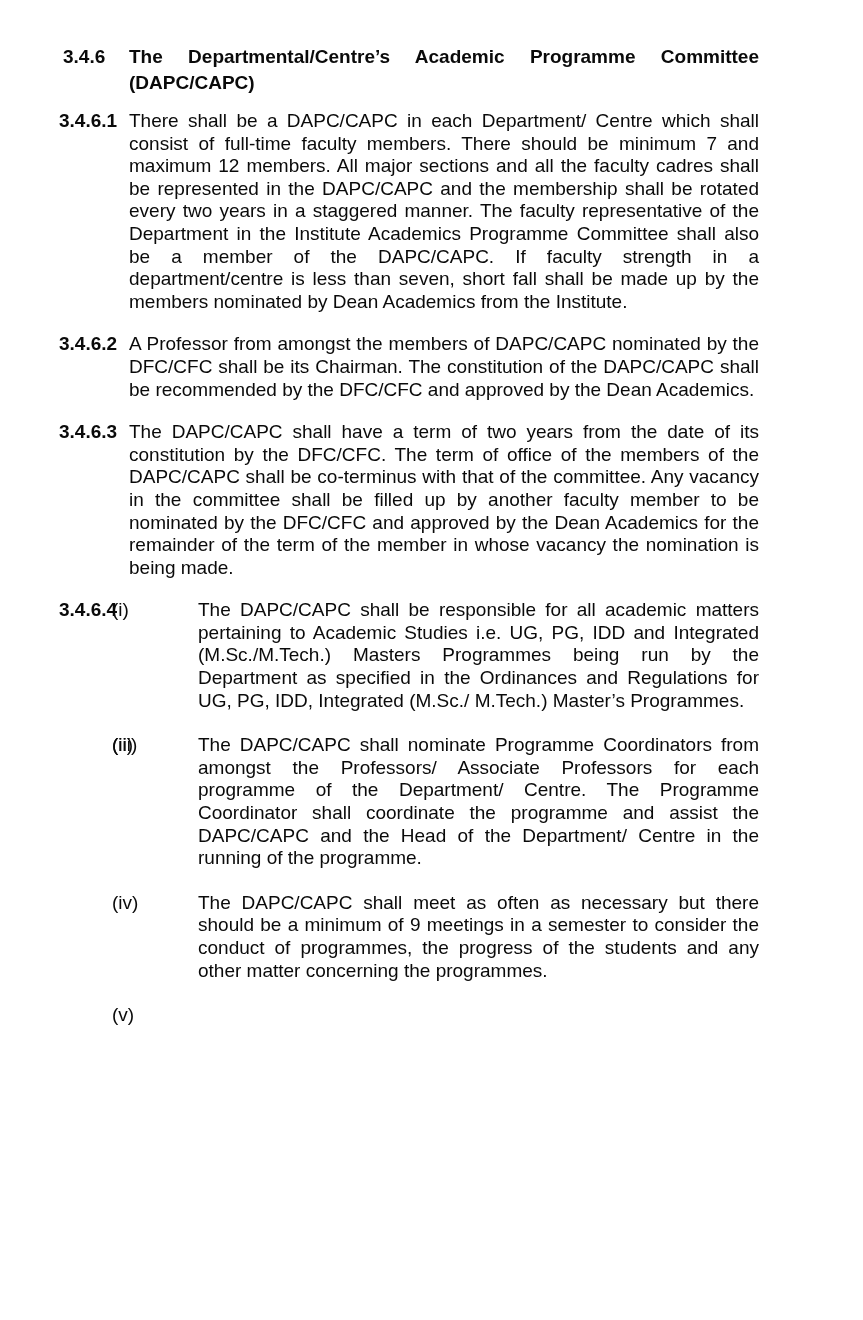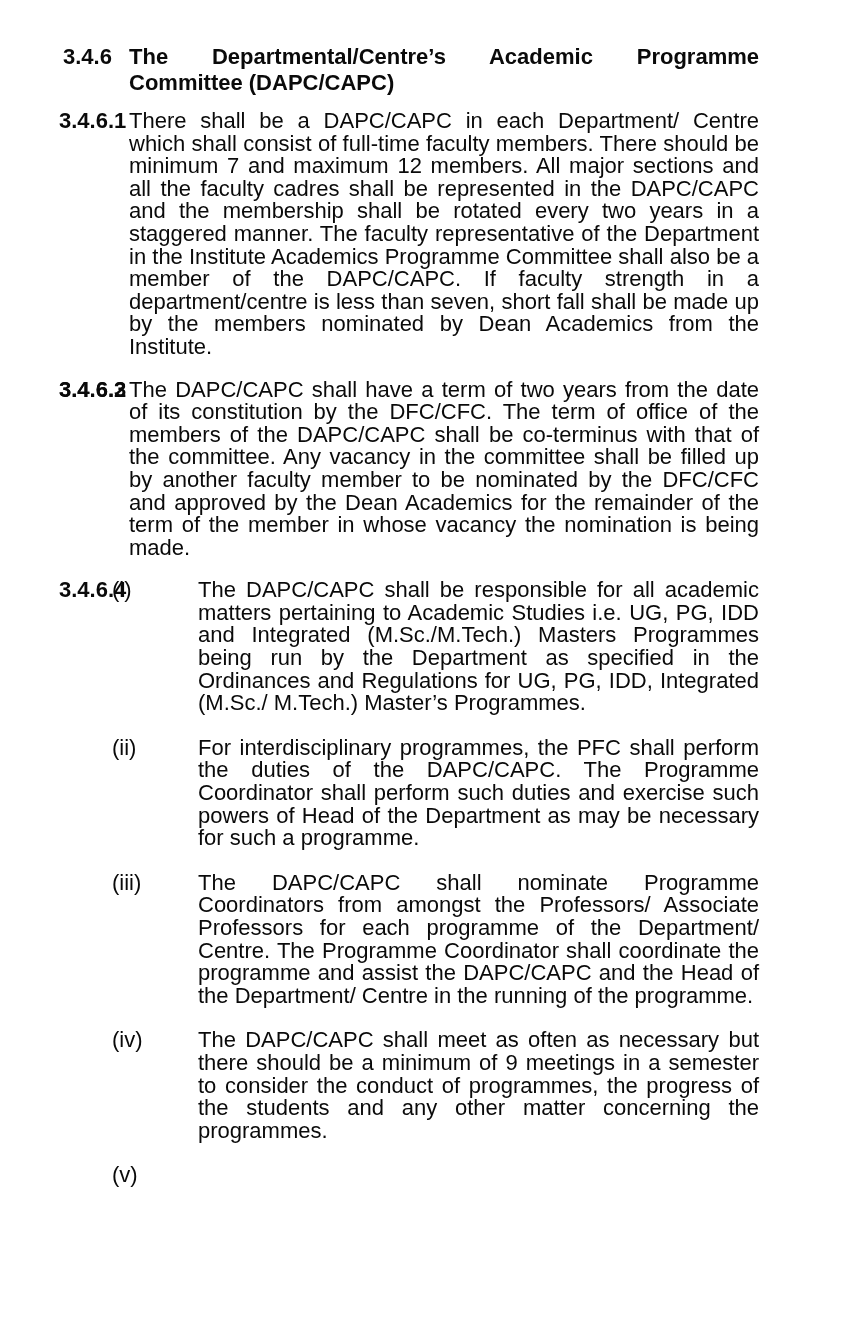--- a/index.html
+++ b/index.html
@@ -14,21 +14,21 @@
     width: 863px;
     height: 1320px;
     background: #ffffff;
     overflow: hidden;
   }
   .content {
     position: absolute;
     left: 51px;
     top: 44px;
     width: 708px;
-    font-size: 22px;
+    font-size: 19px;
     line-height: 22.6px;
   }
   .sec {
     position: relative;
     padding-left: 78px;
     text-align: justify;
   }
   .sec .num {
     position: absolute;
     left: 8px;
@@ -75,41 +75,41 @@
       <span>The Departmental/Centre’s Academic Programme Committee (DAPC/CAPC)</span>
     </div>
 
     <div class="sec para">
       <span class="num">3.4.6.1</span>
       <span>There shall be a DAPC/CAPC in each Department/ Centre which shall consist of full-time faculty members. There should be minimum 7 and maximum 12 members. All major sections and all the faculty cadres shall be represented in the DAPC/CAPC and the membership shall be rotated every two years in a staggered manner.  The faculty representative of the Department in the Institute Academics Programme Committee shall also be a member of the DAPC/CAPC. If faculty strength in a department/centre is less than seven, short fall shall be made up by the members nominated by Dean Academics from the Institute.</span>
     </div>
 
     <div class="sec para">
       <span class="num">3.4.6.2</span>
+      <span>A Professor from amongst the members of DAPC/CAPC nominated by the DFC/CFC shall be its Chairman. The constitution of the DAPC/CAPC shall be recommended by the DFC/CFC and approved by the Dean Academics.</span>
     </div>
 
     <div class="sec para">
       <span class="num">3.4.6.3</span>
       <span>The DAPC/CAPC shall have a term of two years from the date of its constitution by the DFC/CFC. The term of office of the members of the DAPC/CAPC shall be co-terminus with that of the committee. Any vacancy in the committee shall be filled up by another faculty member to be nominated by the DFC/CFC and approved by the Dean Academics for the remainder of the term of the member in whose vacancy the nomination is being made.</span>
     </div>
 
     <div class="sec subheading">
       <span class="num">3.4.6.4</span>
     </div>
 
     <div class="duties-list">
 
       <div class="item">
         <span class="marker">(i)</span>
         <span>The DAPC/CAPC shall be responsible for all academic matters pertaining to Academic Studies i.e. UG, PG, IDD and Integrated (M.Sc./M.Tech.) Masters Programmes being run by the Department as specified in the Ordinances and Regulations for UG, PG, IDD, Integrated (M.Sc./ M.Tech.) Master’s Programmes.</span>
       </div>
 
       <div class="item">
         <span class="marker">(ii)</span>
-        <span>For interdisciplinary programmes, the PFC shall perform the duties of the DAPC/CAPC. The Programme Coordinator shall perform such duties and exercise such powers of Head of the Department as may be necessary for such a programme.</span>
       </div>
 
       <div class="item">
         <span class="marker">(iii)</span>
         <span>The DAPC/CAPC shall nominate Programme Coordinators from amongst the Professors/ Associate Professors for each programme of the Department/ Centre. The Programme Coordinator shall coordinate the programme and assist the DAPC/CAPC and the Head of the Department/ Centre in the running of the programme.</span>
       </div>
 
       <div class="item">
         <span class="marker">(iv)</span>
         <span>The DAPC/CAPC shall meet as often as necessary but there should be a minimum of 9 meetings in a semester to consider the conduct of programmes, the progress of the students and any other matter concerning the programmes.</span>

